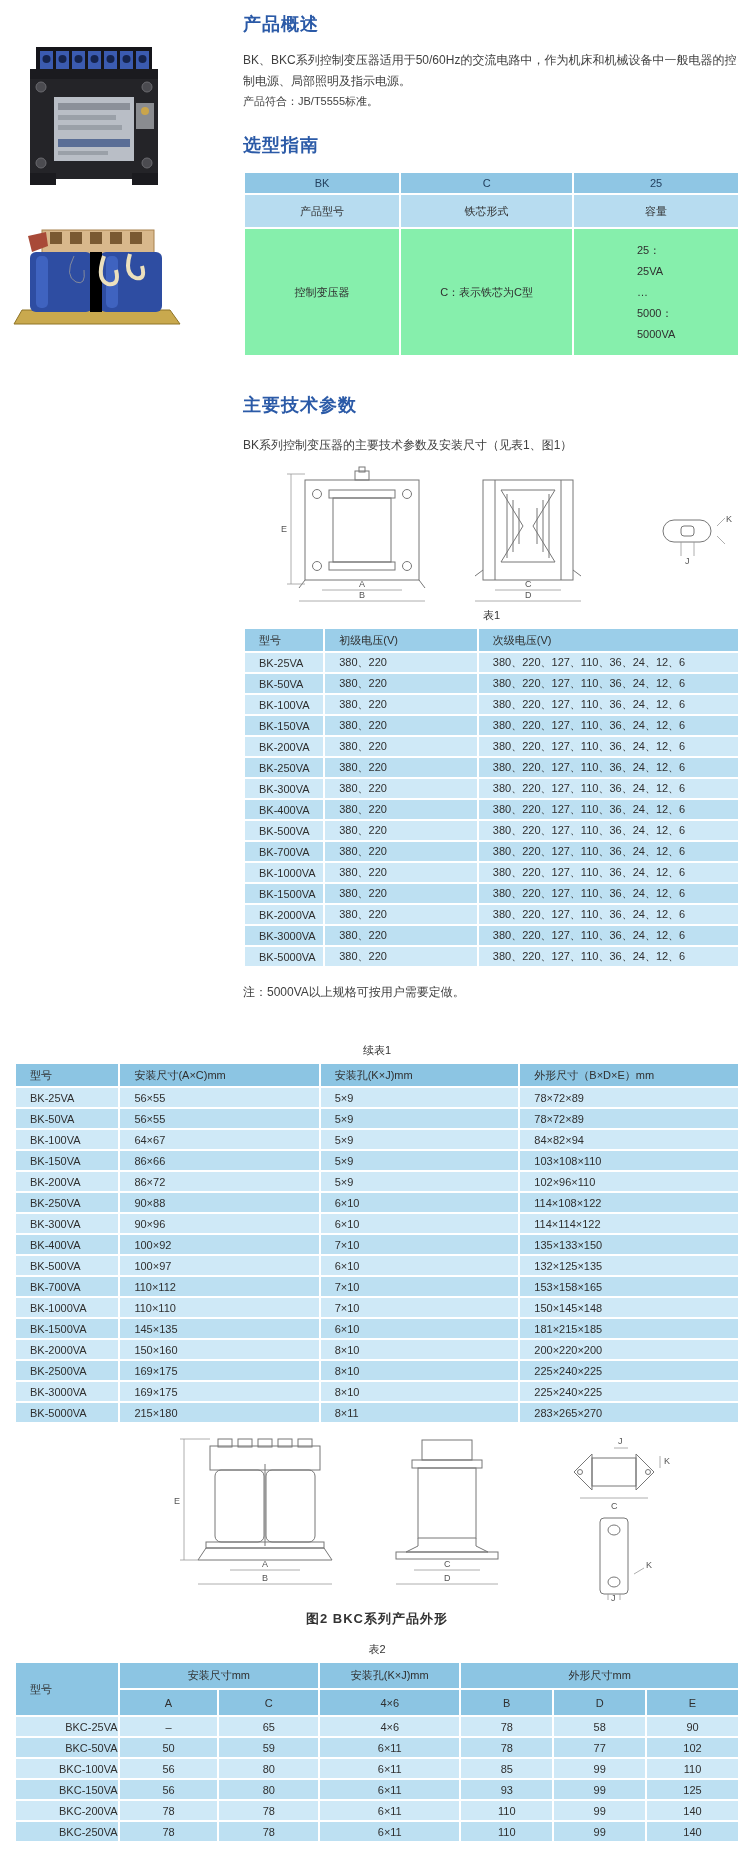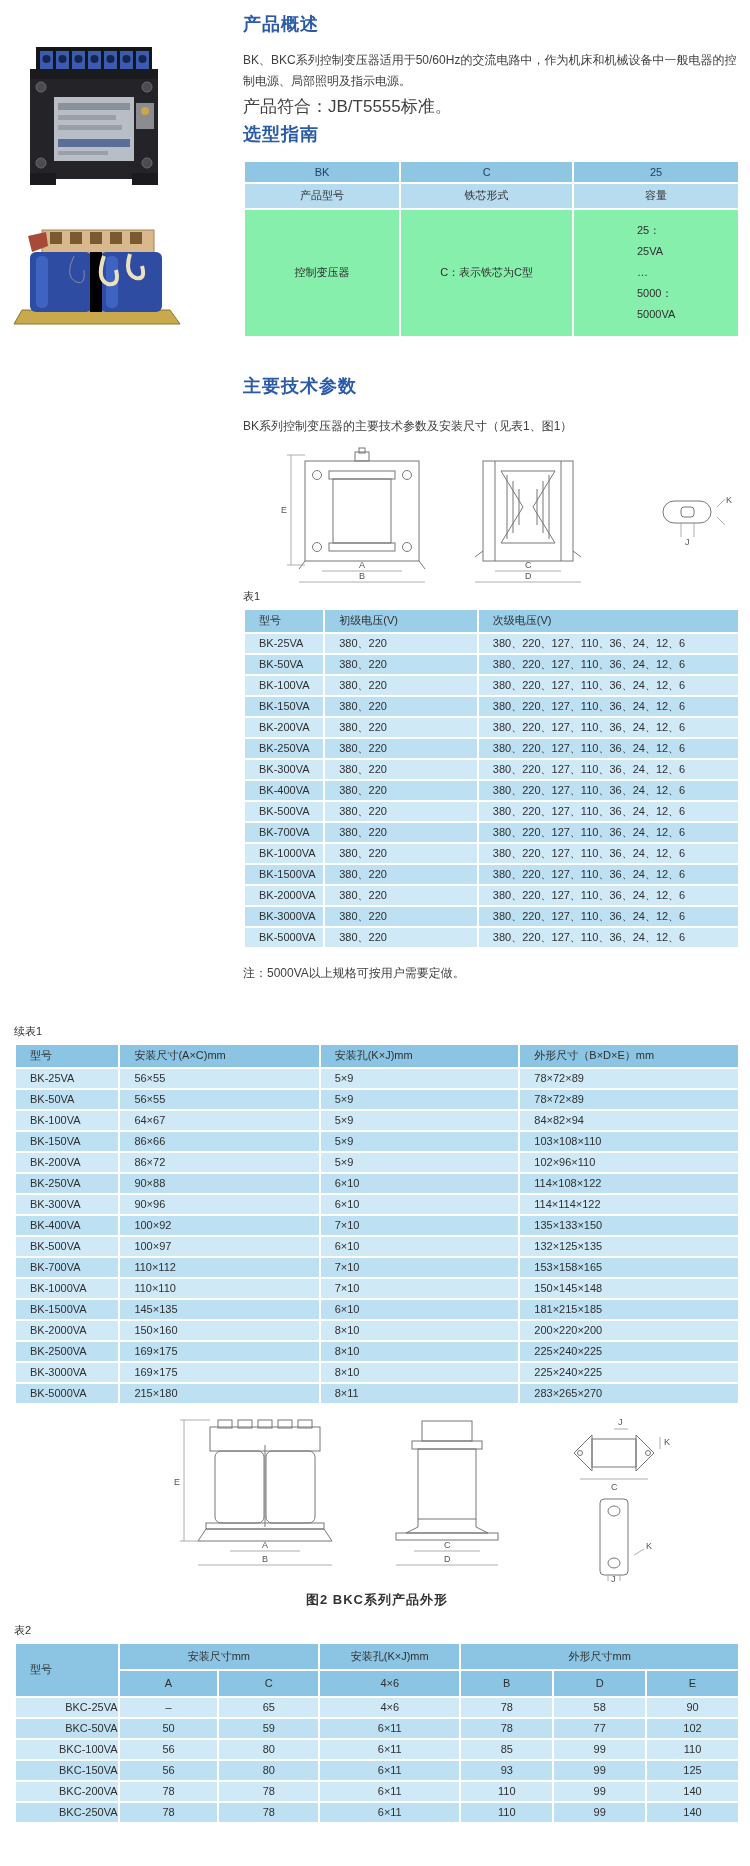--- a/index.html
+++ b/index.html
@@ -21,36 +21,36 @@
   .content { margin-left: 243px; margin-right: 10px; padding-top: 12px; }
 
   h2.sec {
     color: #2b5aa7;
     font-size: 18px;
     font-weight: bold;
     letter-spacing: 1px;
     margin-bottom: 14px;
   }
   .content p.body-text { font-size: 12px; line-height: 1.75; color: #3f3f3f; }
-  .content p.standard { font-size: 17px; line-height: 1.75; color: #3f3f3f; }
+  .content p.standard { font-size: 11px; line-height: 1.75; color: #3f3f3f; margin-bottom: 22px; }
   .content p.intro { font-size: 12px; color: #3f3f3f; margin: 20px 0 10px 0; }
 
   
   table { width: 100%; border-collapse: separate; border-spacing: 2px; table-layout: fixed; }
   th, td { font-size: 11px; font-weight: normal; color: #2f2f2f; }
 
   
   .sel-table { margin-top: 10px; margin-bottom: 36px; }
   .sel-table .r-code th { background: #8fc6e4; height: 20px; text-align: center; color: #23415f; }
-  .sel-table .r-label td { background: #b7dcf0; height: 24px; text-align: center; }
+  .sel-table .r-label td { background: #b7dcf0; height: 32px; text-align: center; }
   .sel-table .r-desc td { background: #86efac; height: 126px; text-align: center; vertical-align: middle; }
   .cap-lines { display: inline-block; text-align: left; line-height: 21px; }
 
   
-  .tbl-label { text-align: left; font-size: 11px; color: #333; margin-bottom: 4px; }
+  .tbl-label { text-align: center; font-size: 11px; color: #333; margin-bottom: 4px; }
   .dtable thead th { text-align: left; padding-left: 14px; height: 22px; }
   .t1 thead th { background: #9bcee9; }
   .dtable tbody td { height: 19px; padding-left: 14px; text-align: left; }
   .dtable tbody tr:nth-child(odd) td { background: #cfe9f7; }
   .dtable tbody tr:nth-child(even) td { background: #bde0f2; }
   .t1 tbody td { background: #cfe9f7; }
   .note { font-size: 12px; color: #3f3f3f; margin: 16px 0 0 0; }
 
   
   .fullwidth { margin: 42px 10px 0 14px; }

